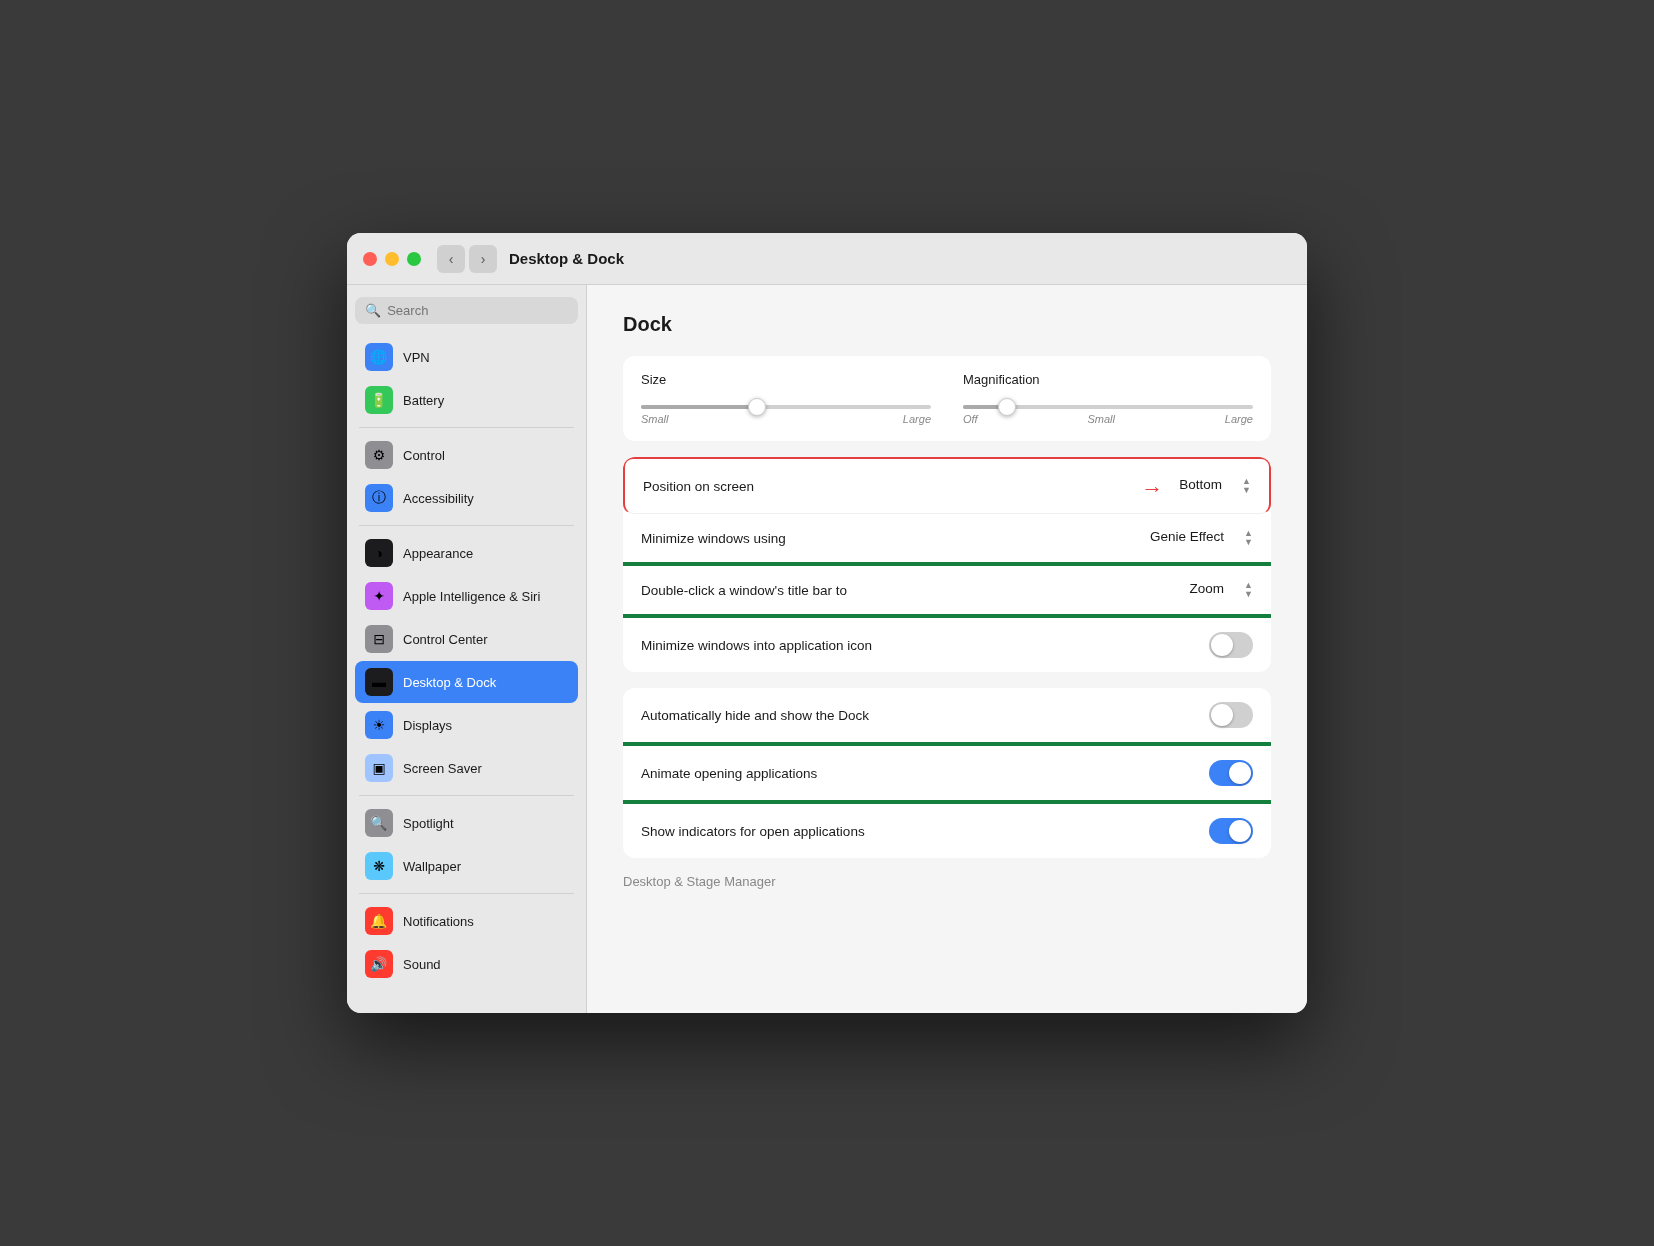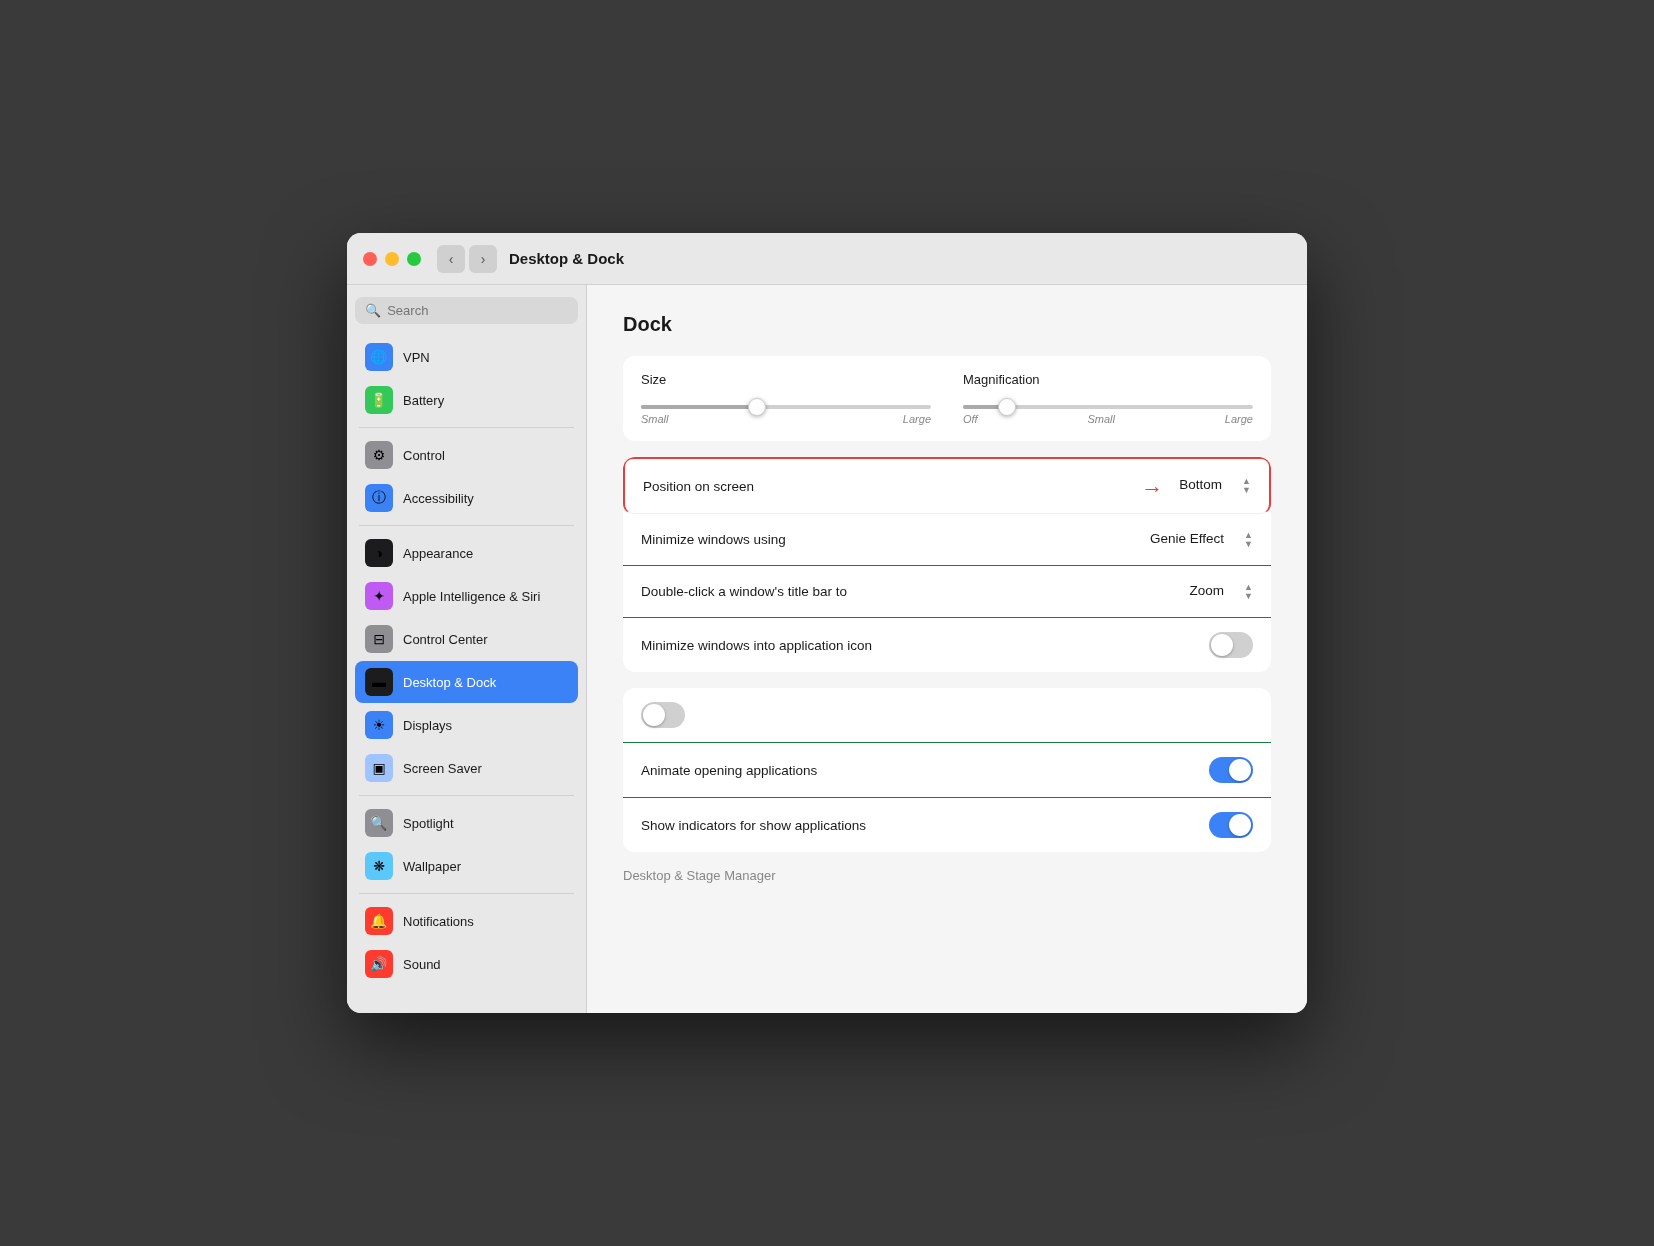--- a/index.html
+++ b/index.html
@@ -151,21 +151,21 @@
     .settings-card {
       background: white;
       border-radius: 12px;
       overflow: hidden;
       margin-bottom: 16px;
     }
     .setting-row {
       display: flex;
       align-items: center;
       padding: 14px 18px;
-      border-bottom: 1px solid #15803d;
+      border-bottom: 4px solid #15803d;
       min-height: 52px;
     }
     .setting-row:last-child { border-bottom: none; }
     .setting-label {
       font-size: 13.5px;
       color: #1a1a1a;
       flex: 1;
     }
     .select-control {
       display: flex;
@@ -418,34 +418,35 @@
           <span class="setting-label">Minimize windows into application icon</span>
           <div class="toggle off">
             <div class="toggle-knob"></div>
           </div>
         </div>
       </div>
 
       <div class="settings-card">
 
         <div class="setting-row">
+          <span class="setting-label">Automatically hide and show the Dock</span>
           <div class="toggle off">
             <div class="toggle-knob"></div>
           </div>
         </div>
 
         <div class="setting-row">
           <span class="setting-label">Animate opening applications</span>
           <div class="toggle on">
             <div class="toggle-knob"></div>
           </div>
         </div>
 
         <div class="setting-row">
-          <span class="setting-label">Show indicators for show applications</span>
+          <span class="setting-label">Show indicators for open applications</span>
           <div class="toggle on">
             <div class="toggle-knob"></div>
           </div>
         </div>
 
       </div>
 
       <div style="color: #888; font-size:13px; margin-top:4px;">Desktop &amp; Stage Manager</div>
     </div>
   </div>

